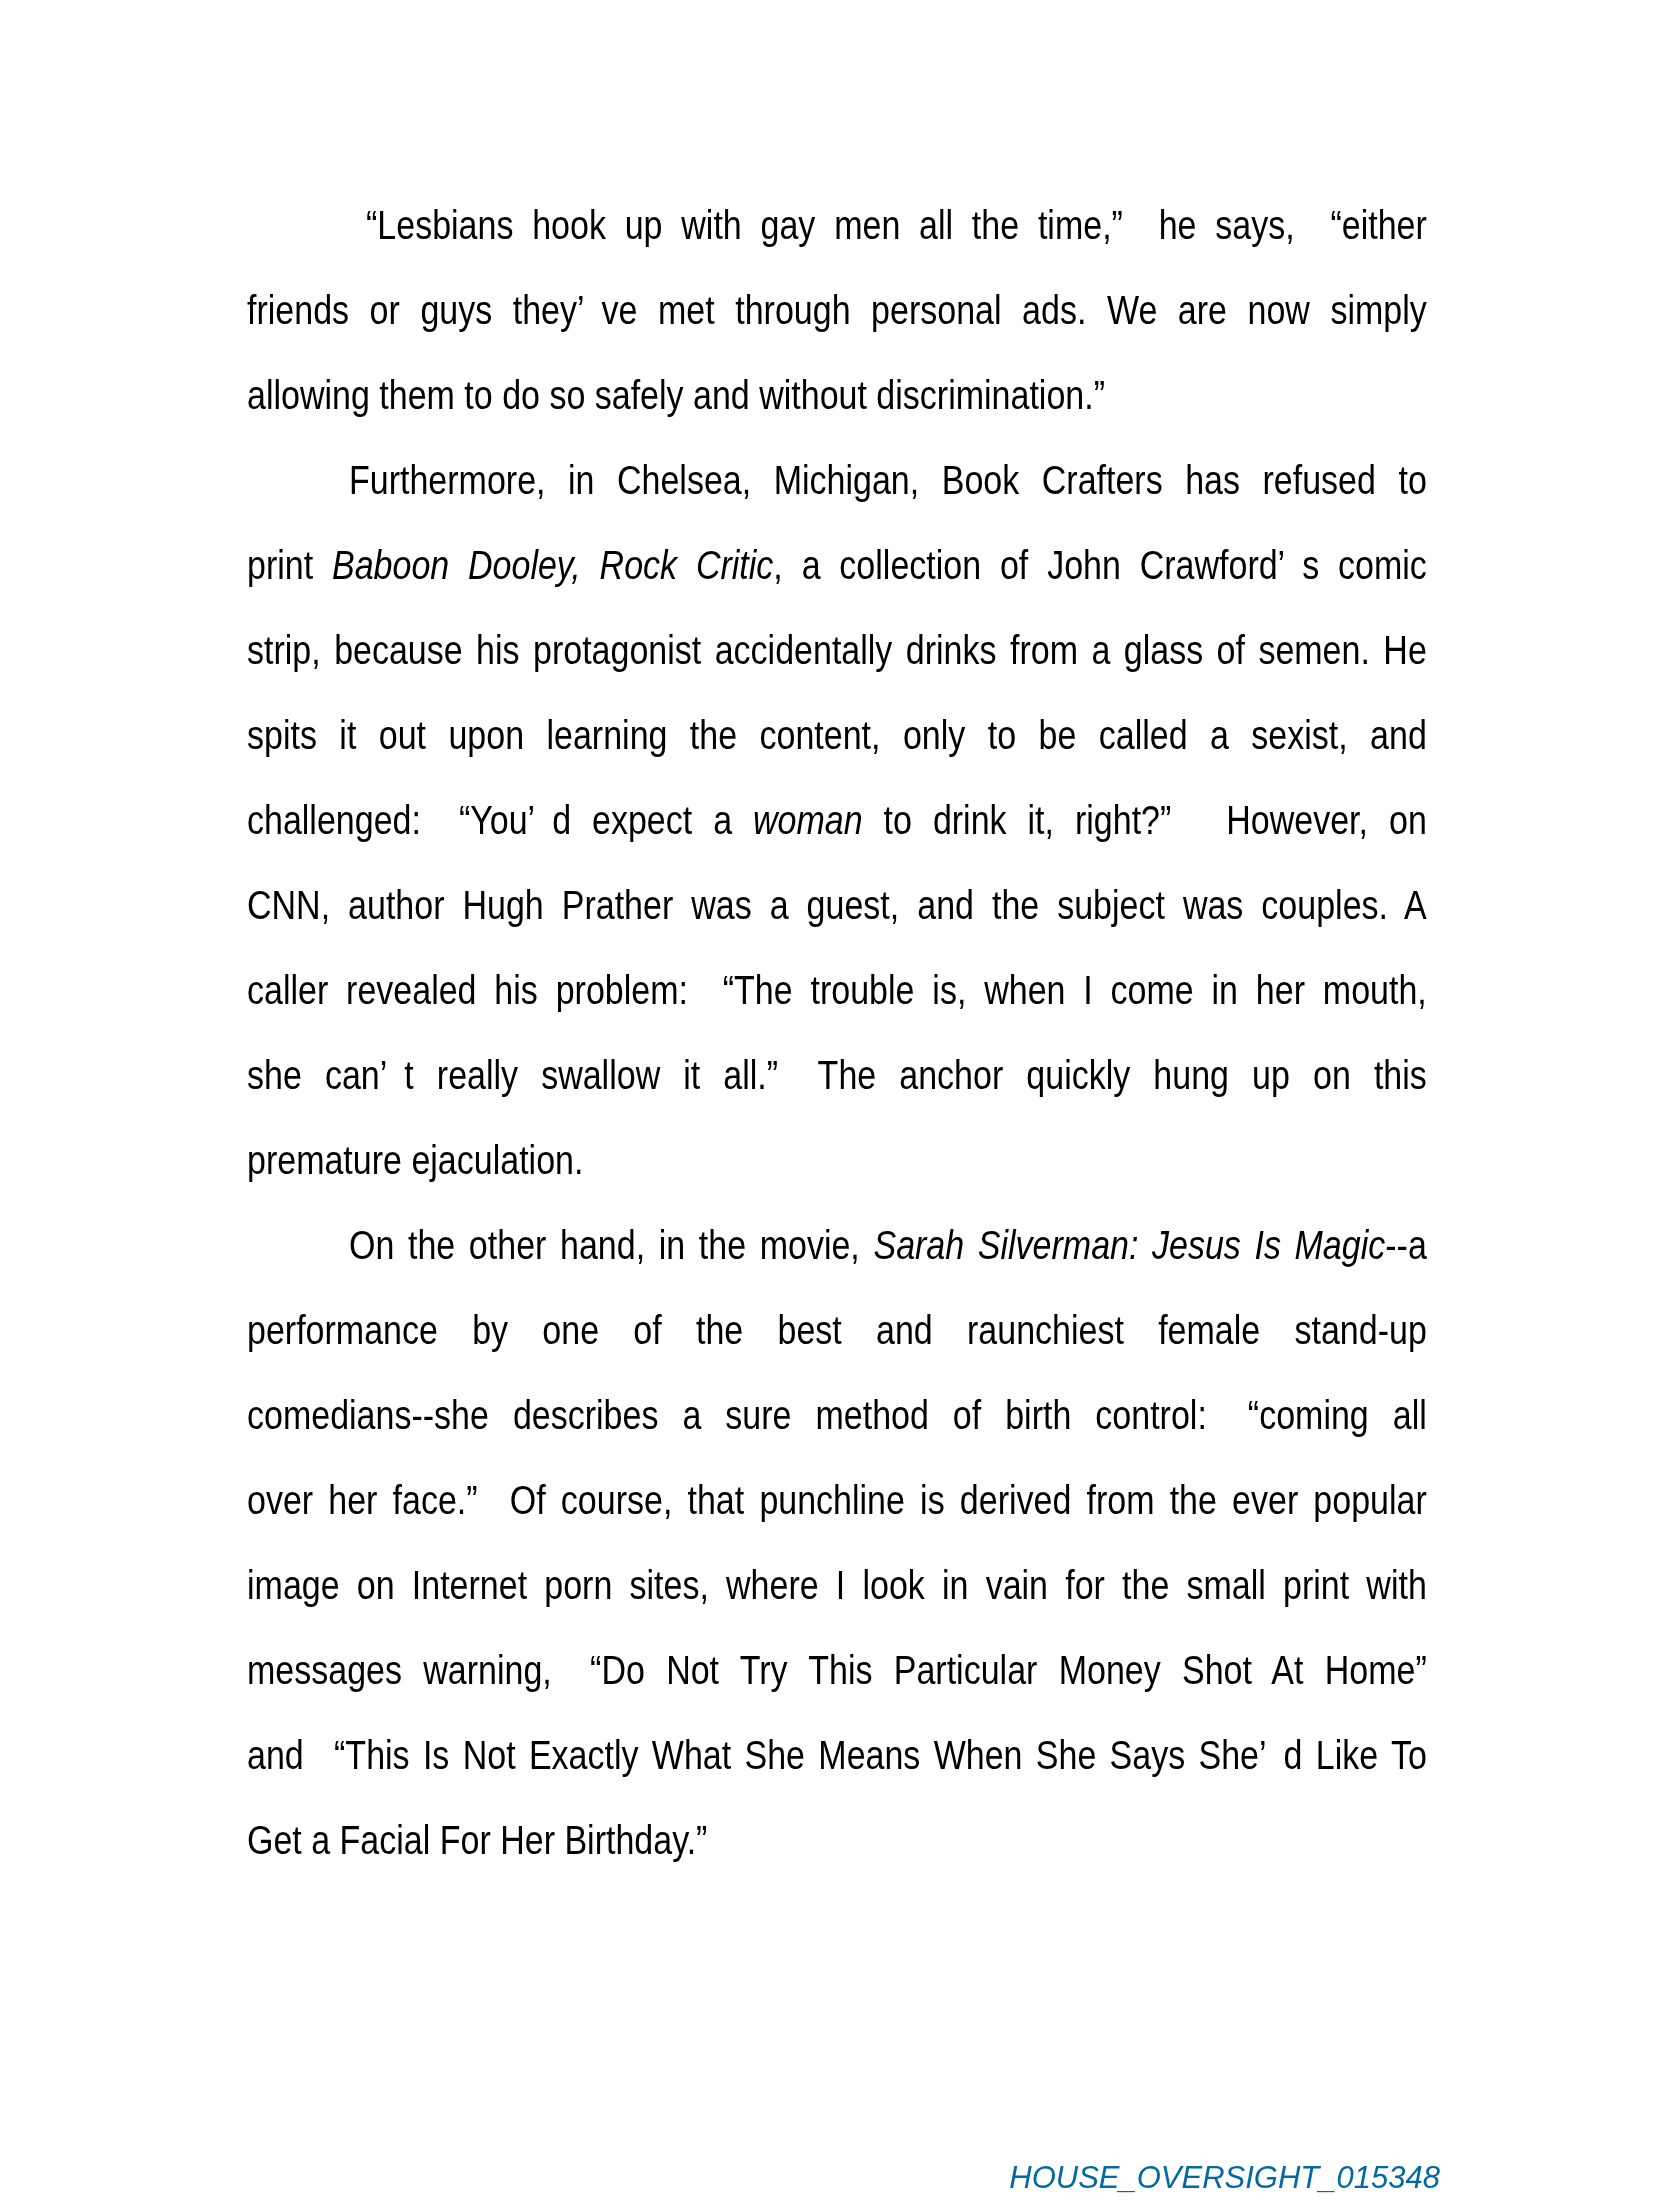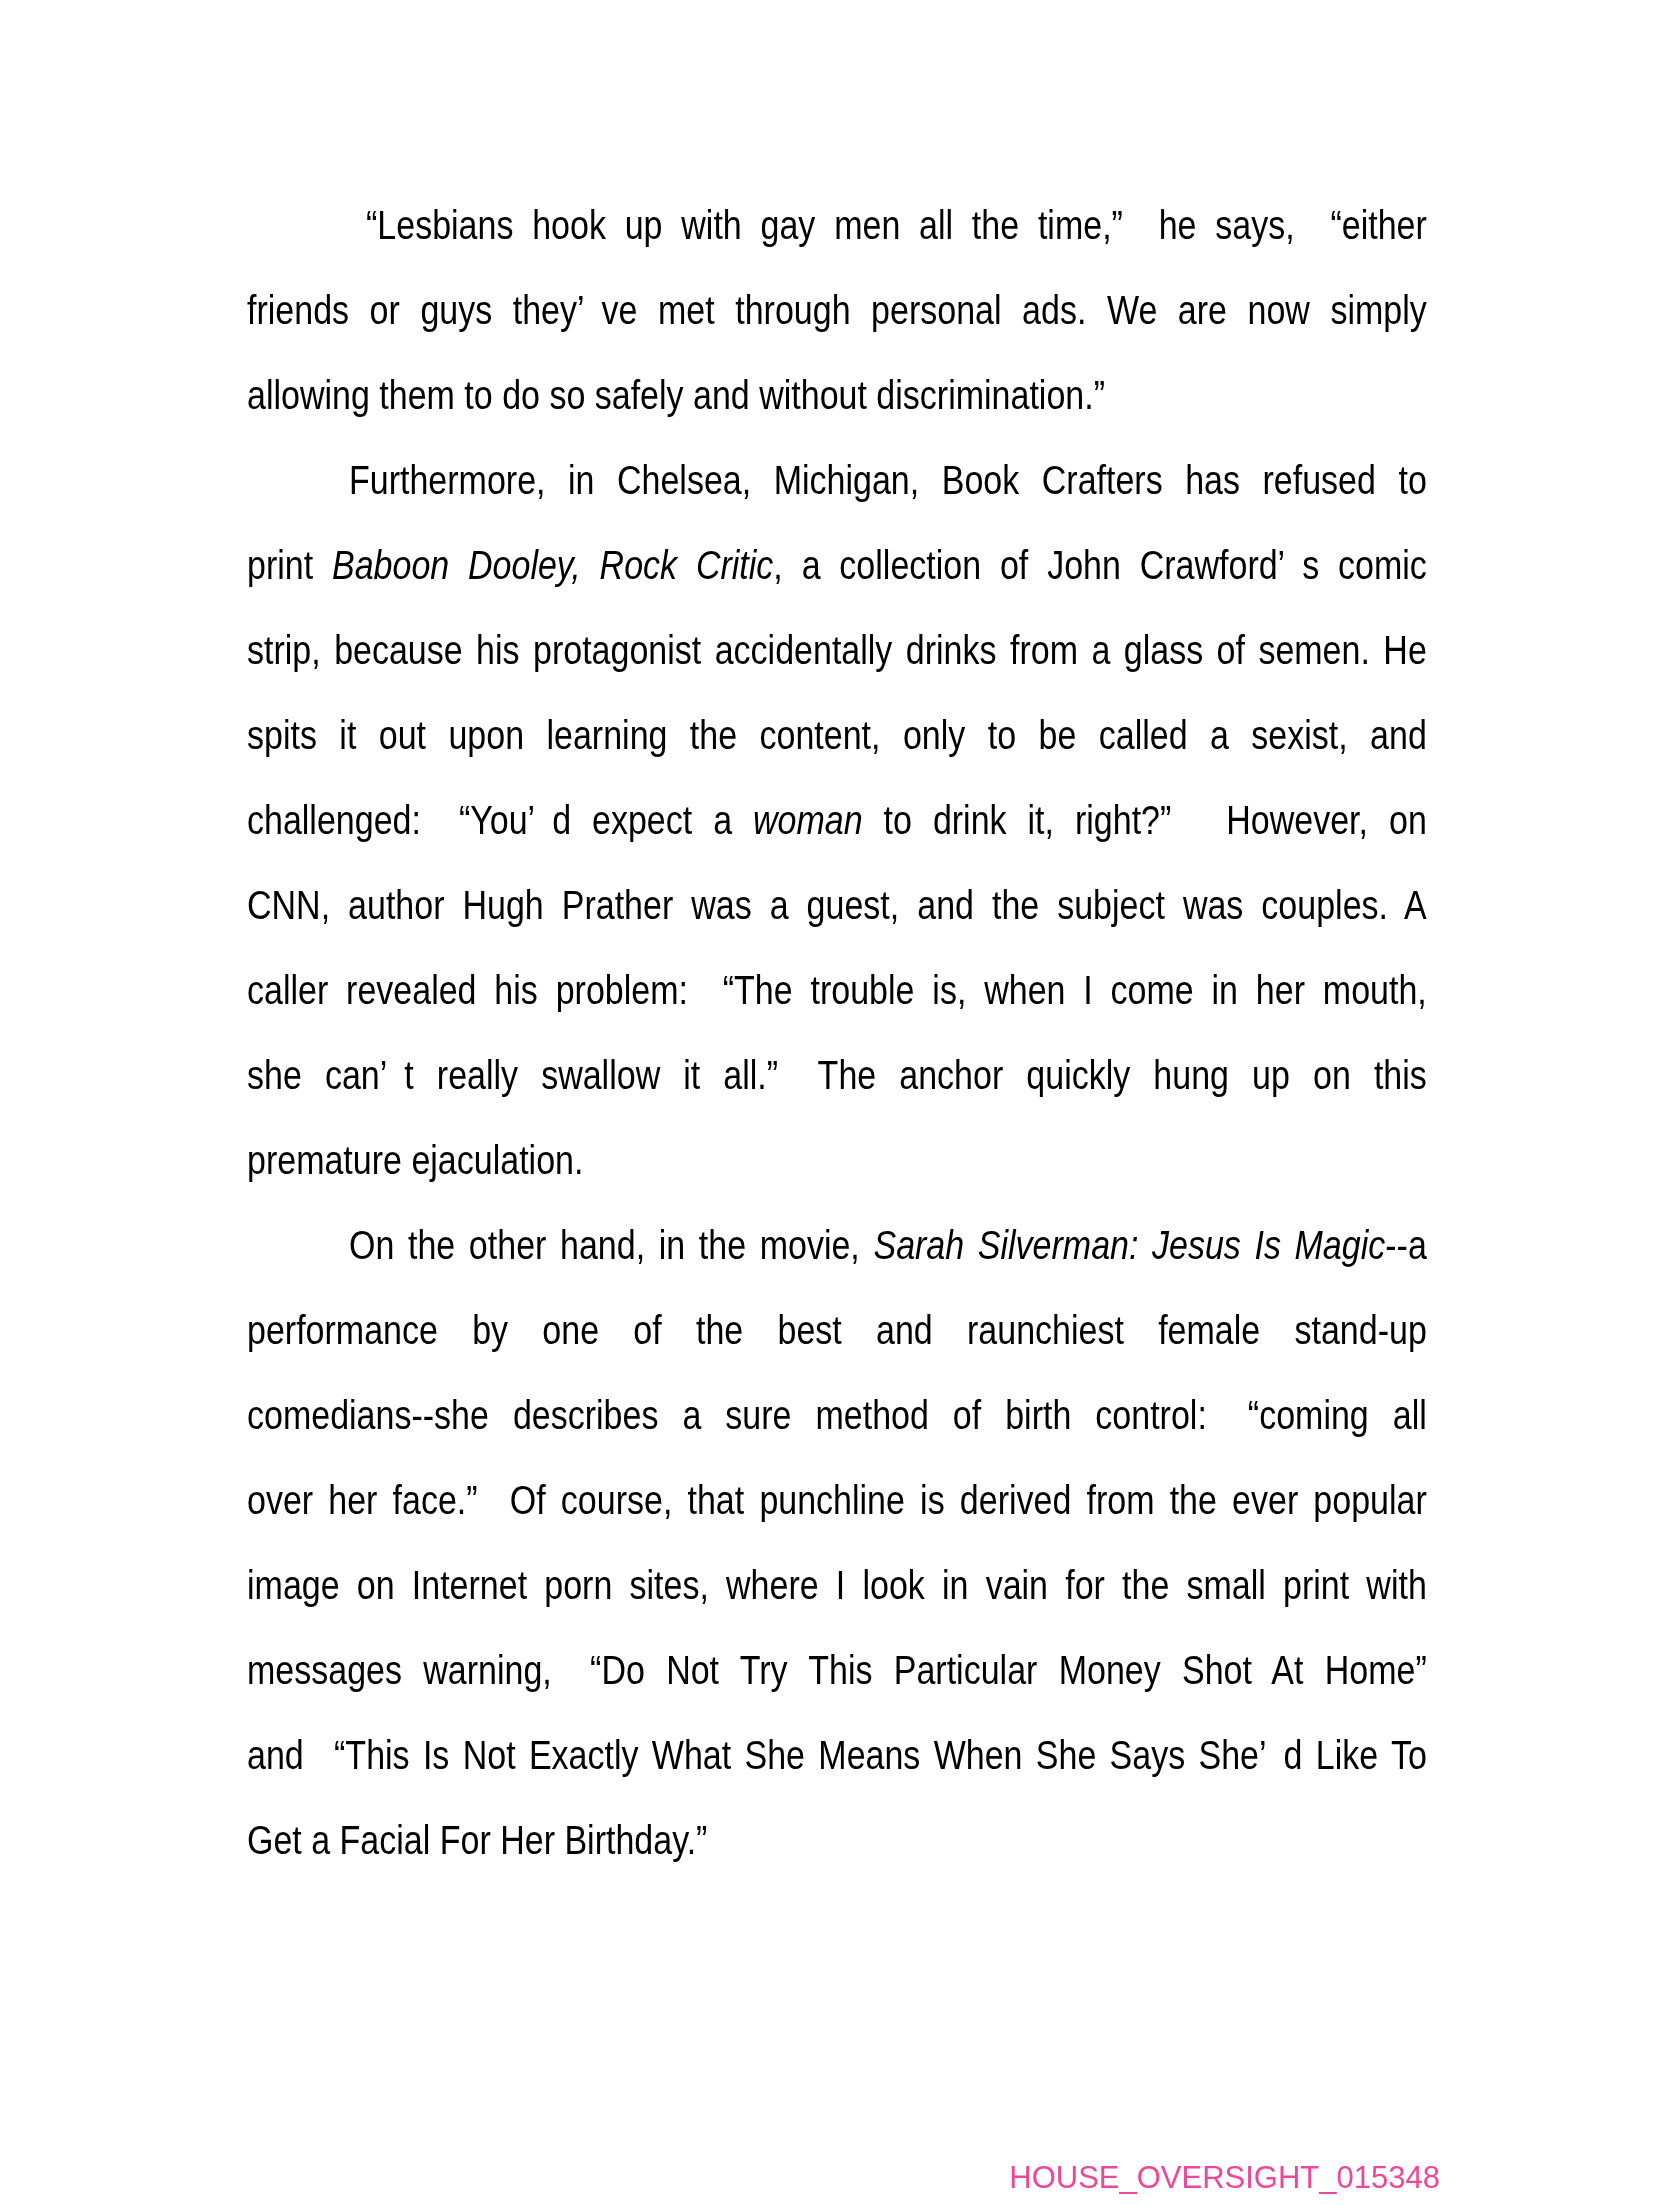--- a/index.html
+++ b/index.html
@@ -55,22 +55,23 @@
   .it {
     font-style: italic;
   }
   .footer-bates {
     position: absolute;
     right: 21px;
     bottom: 9.8px;
     font-family: "Liberation Sans", sans-serif;
     font-size: 31px;
     line-height: 1.1;
-    color: #ec4899;
+    color: #0369a1;
     letter-spacing: 0;
+    font-style: italic;
   }
 </style>
 </head>
 <body>
 
 <div class="page">
   <div class="text-block">
       <div class="para">
         <div class="line first"><span class="">“Lesbians hook up with gay men all the time,”  he says,  “either</span></div>
         <div class="line"><span class="">friends or guys they’ ve met through personal ads. We are now simply</span></div>

